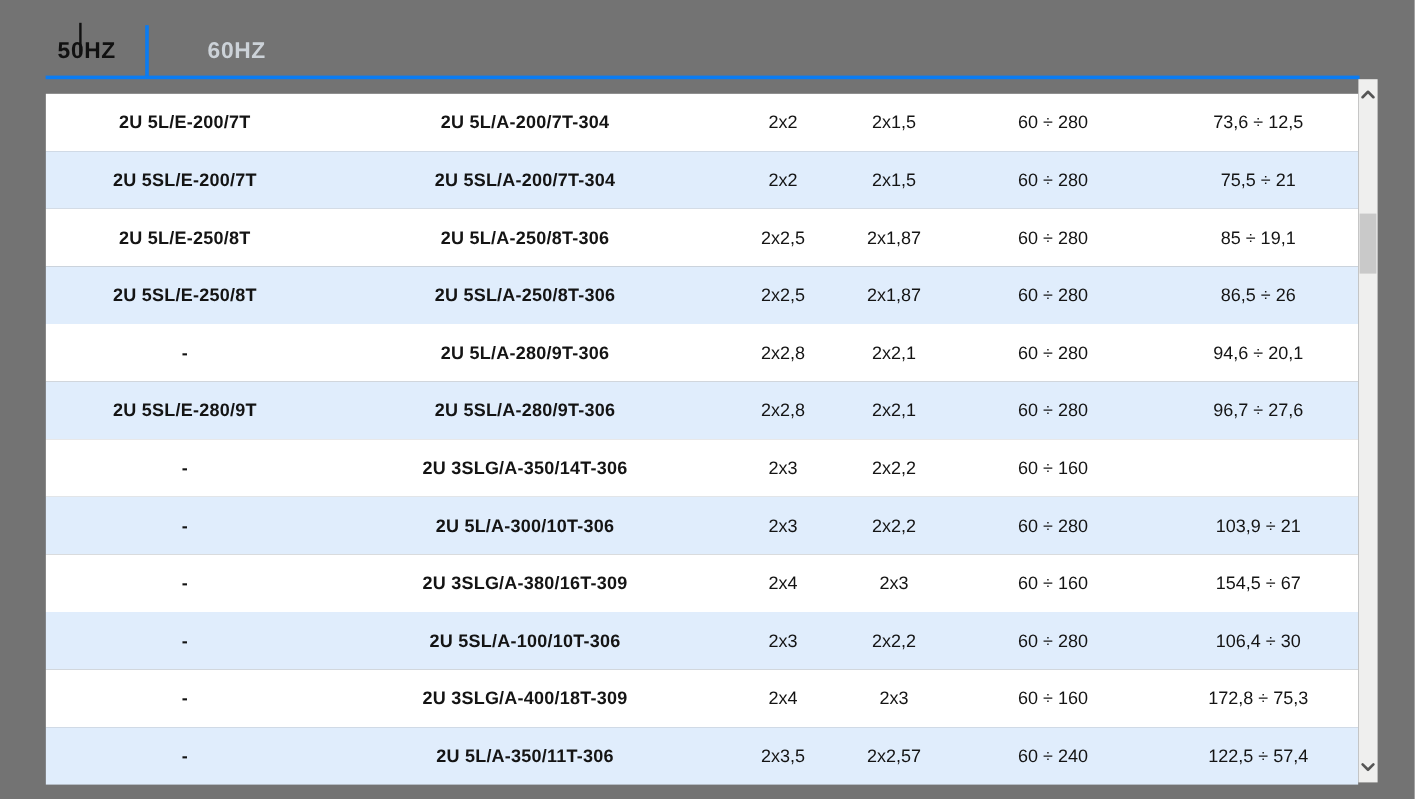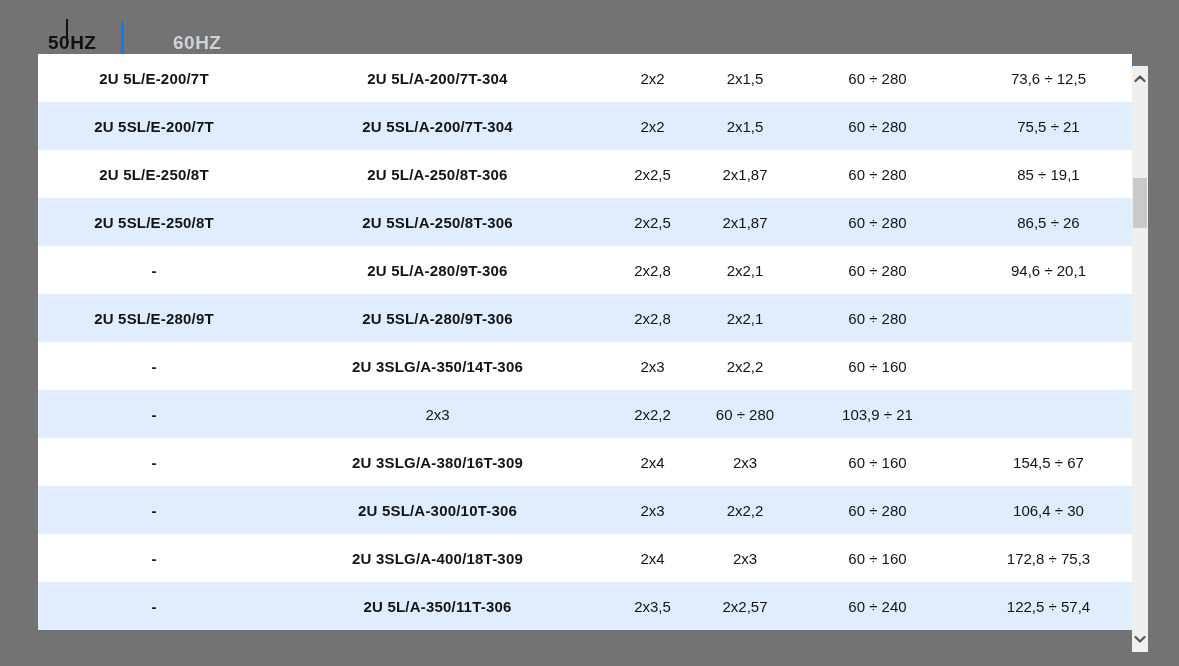--- a/index.html
+++ b/index.html
@@ -31,21 +31,21 @@
     position:absolute;left:121px;top:21px;width:3px;height:44px;
     background:var(--accent,#0b7cf2);
   }
   .tab-underline{
     position:absolute;left:38px;top:63px;width:1095px;height:3px;
     background:var(--accent,#0b7cf2);
   }
 
   
   .table-viewport{
-    position:absolute;left:38px;top:54px;width:1094px;height:576px;
+    position:absolute;left:38px;top:78px;width:1094px;height:576px;
     overflow:hidden;
   }
   .trow{
     display:grid;
     grid-template-columns:232px 335px 95px 90px 175px 167px;
     height:48px;background:#ffffff;
   }
   .trow.alt{background:var(--row-alt,#e0edfc);}
   .cell{
     display:flex;align-items:center;justify-content:center;
@@ -128,46 +128,48 @@
           <div class="cell c4">2x2,1</div>
           <div class="cell c5">60 ÷ 280</div>
           <div class="cell c6">94,6 ÷ 20,1</div>
         </div>
         <div class="trow alt">
           <div class="cell c1">2U 5SL/E-280/9T</div>
           <div class="cell c2">2U 5SL/A-280/9T-306</div>
           <div class="cell c3">2x2,8</div>
           <div class="cell c4">2x2,1</div>
           <div class="cell c5">60 ÷ 280</div>
+          <div class="cell c6">96,7 ÷ 27,6</div>
         </div>
         <div class="trow">
           <div class="cell c1">-</div>
           <div class="cell c2">2U 3SLG/A-350/14T-306</div>
           <div class="cell c3">2x3</div>
           <div class="cell c4">2x2,2</div>
           <div class="cell c5">60 ÷ 160</div>
         </div>
         <div class="trow alt">
           <div class="cell c1">-</div>
+          <div class="cell c2">2U 5L/A-300/10T-306</div>
           <div class="cell c3">2x3</div>
           <div class="cell c4">2x2,2</div>
           <div class="cell c5">60 ÷ 280</div>
           <div class="cell c6">103,9 ÷ 21</div>
         </div>
         <div class="trow">
           <div class="cell c1">-</div>
           <div class="cell c2">2U 3SLG/A-380/16T-309</div>
           <div class="cell c3">2x4</div>
           <div class="cell c4">2x3</div>
           <div class="cell c5">60 ÷ 160</div>
           <div class="cell c6">154,5 ÷ 67</div>
         </div>
         <div class="trow alt">
           <div class="cell c1">-</div>
-          <div class="cell c2">2U 5SL/A-300/10T-306</div>
+          <div class="cell c2">2U 5SL/A-100/10T-306</div>
           <div class="cell c3">2x3</div>
           <div class="cell c4">2x2,2</div>
           <div class="cell c5">60 ÷ 280</div>
           <div class="cell c6">106,4 ÷ 30</div>
         </div>
         <div class="trow">
           <div class="cell c1">-</div>
           <div class="cell c2">2U 3SLG/A-400/18T-309</div>
           <div class="cell c3">2x4</div>
           <div class="cell c4">2x3</div>

